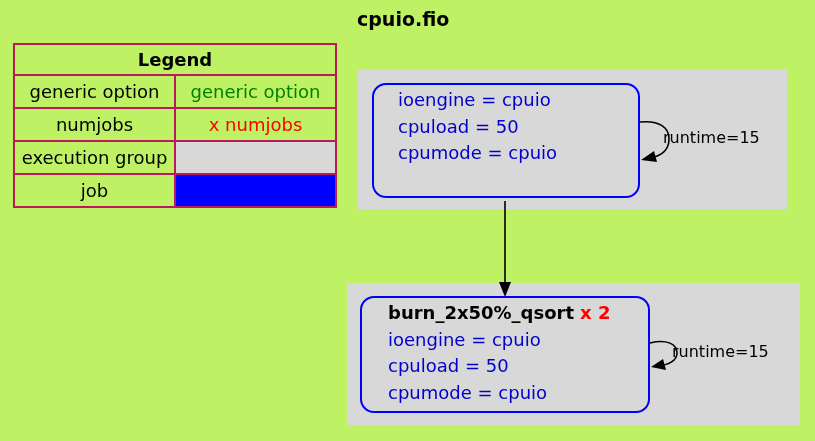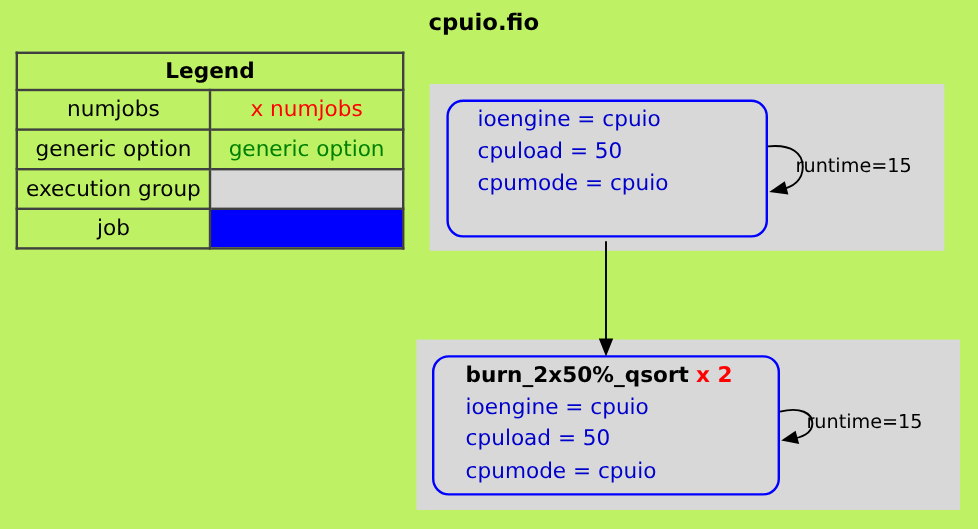--- a/index.html
+++ b/index.html
@@ -12,21 +12,21 @@
     position:absolute; left:357px; top:8px;
     font-size:19px; font-weight:bold; color:#000;
   }
   
   table.legend {
     position:absolute; left:13px; top:43px; width:324px;
     border-collapse:collapse; table-layout:fixed;
     font-size:18px;
   }
   table.legend th, table.legend td {
-    border:2px solid #404040; text-align:center; vertical-align:middle;
+    border:2px solid #be185d; text-align:center; vertical-align:middle;
     padding:0; overflow:hidden; white-space:nowrap;
   }
   table.legend tr { height:33px; }
   table.legend tr.hdr { height:31px; }
   table.legend th { font-weight:bold; }
   .col-label { width:165px; }
   .col-sample { width:159px; }
   .sample-red   { color:#ff0000; }
   .sample-green { color:#008000; }
   .sample-blue  { color:#0000cd; }
@@ -60,26 +60,26 @@
 <div class="canvas">
 
   <div class="diagram-title">cpuio.fio</div>
 
   <table class="legend">
     <tbody>
         <tr class="hdr">
       <th colspan="2">Legend</th>
     </tr>
     <tr>
+      <td class="col-label">generic option</td>
+      <td class="col-sample sample-green">generic option</td>
+    </tr>
+    <tr>
       <td class="col-label">numjobs</td>
       <td class="col-sample sample-red">x numjobs</td>
-    </tr>
-    <tr>
-      <td class="col-label">generic option</td>
-      <td class="col-sample sample-green">generic option</td>
     </tr>
     <tr>
       <td class="col-label">execution group</td>
       <td class="col-sample fill-gray"></td>
     </tr>
     <tr>
       <td class="col-label">job</td>
       <td class="col-sample fill-blue"></td>
     </tr>
   </tbody>

